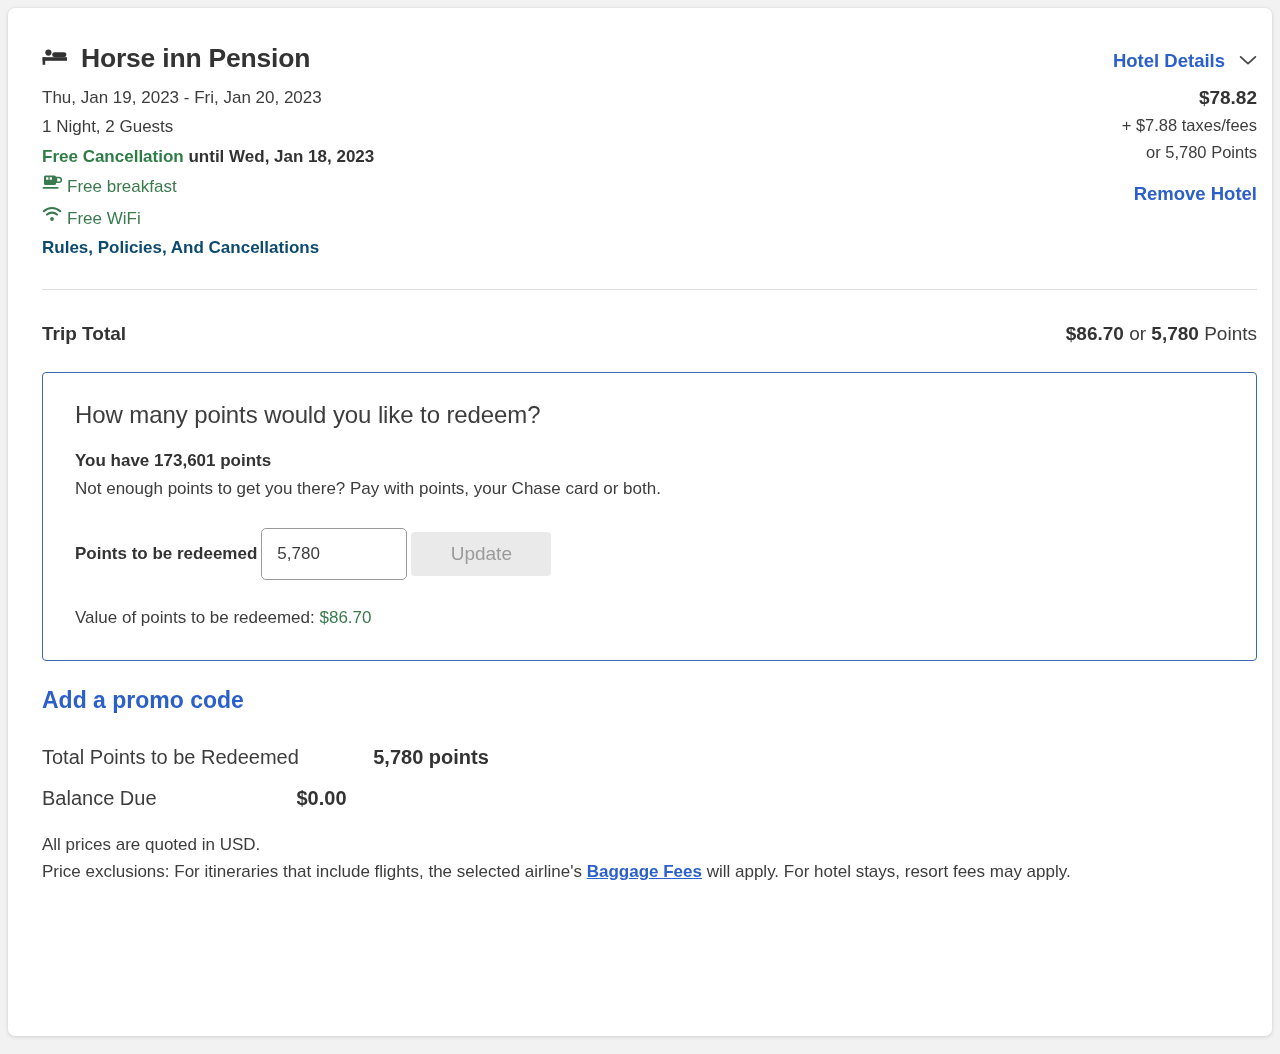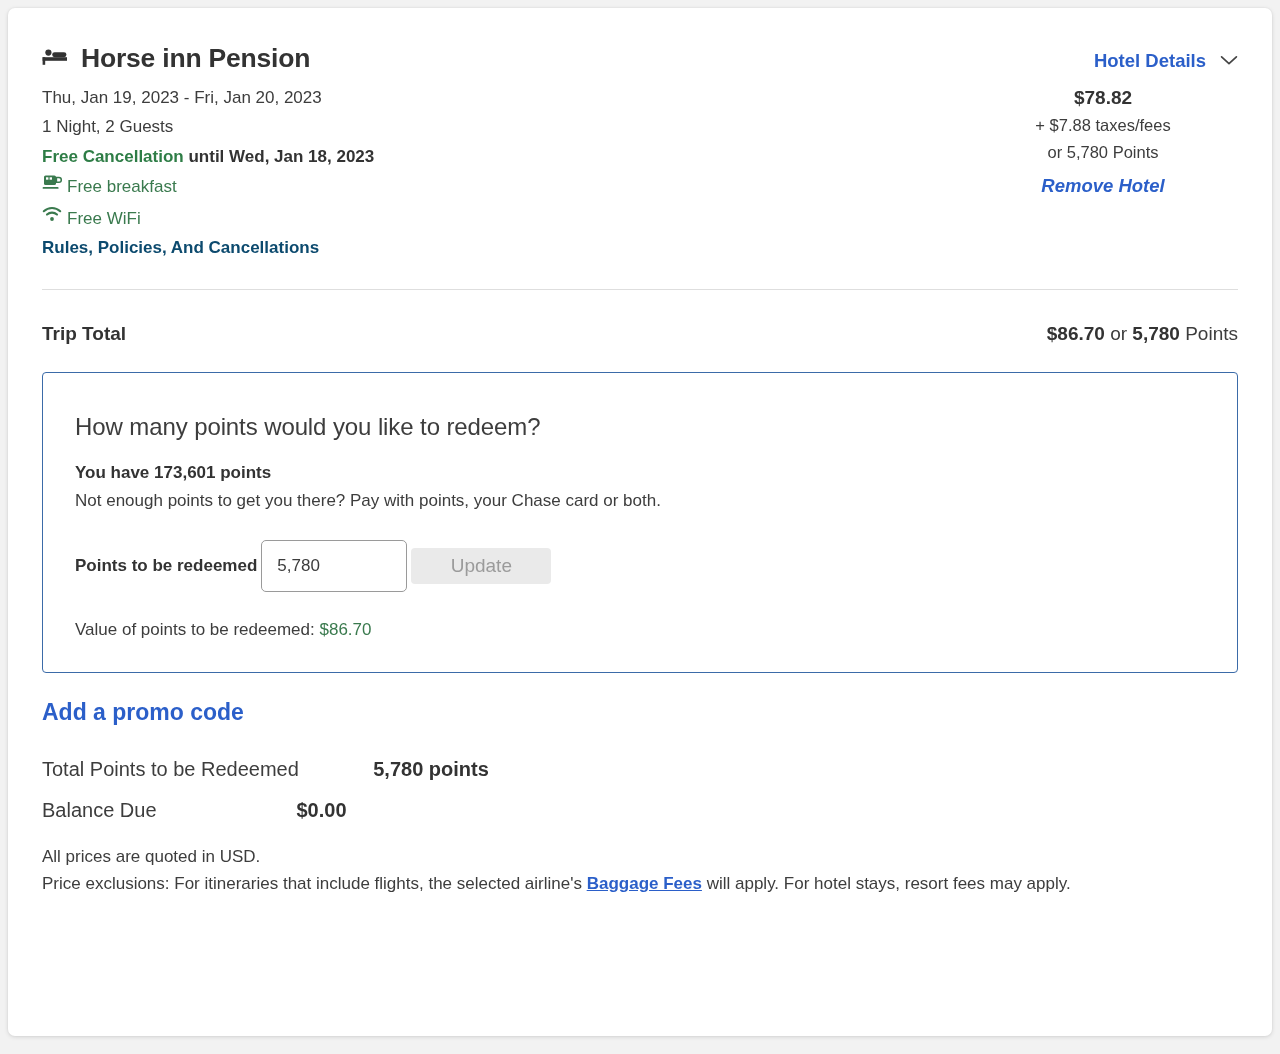--- a/index.html
+++ b/index.html
@@ -20,21 +20,21 @@
     width: 1264px;
     height: 1028px;
     background: #ffffff;
     border-radius: 7px;
     box-shadow: 0 1px 4px rgba(0,0,0,0.13), 0 0 0 1px rgba(0,0,0,0.015);
     box-sizing: border-box;
     padding: 0;
   }
   .inner {
     position: relative;
-    padding: 36px 34px 0 34px;
+    padding: 36px 15px 0 34px;
   }
 
   
   .hotel-head {
     display: flex;
     justify-content: space-between;
     align-items: flex-start;
   }
   .hotel-left { padding-top: 0; }
   .hotel-title {
@@ -72,21 +72,21 @@
     display: inline-block;
     margin-top: 3px;
     color: #0c4a6e;
     font-weight: bold;
     font-size: 17px;
     text-decoration: none;
     cursor: pointer;
   }
 
   .hotel-right {
-    text-align: center;
+    text-align: right;
     padding-top: 6px;
     min-width: 270px;
   }
   .details-row {
     display: flex;
     align-items: center;
     justify-content: flex-end;
     gap: 14px;
     margin-bottom: 12px;
     cursor: pointer;
@@ -103,27 +103,26 @@
     color: #333333;
     line-height: 1.45;
   }
   .price-sub {
     font-size: 16.5px;
     color: #3d3d3d;
     line-height: 1.65;
   }
   .remove-link {
     display: inline-block;
-    margin-top: 9px;
+    margin-top: 17px;
     color: #2b5fc9;
     font-weight: bold;
     font-size: 18.5px;
     text-decoration: none;
     cursor: pointer;
-    font-style: italic;
   }
 
   
   .divider {
     border: 0;
     border-top: 1px solid #dedede;
     margin: 31px 0 0 0;
   }
   .trip-total {
     display: flex;
@@ -145,21 +144,21 @@
   
   .redeem-panel {
     margin-top: 27px;
     border: 1px solid #3b6ba8;
     border-radius: 4px;
     padding: 28px 32px 32px 32px;
   }
   .redeem-title {
     font-size: 24px;
     color: #3d3d3d;
-    margin: 12px 0 18px 0;
+    margin: 0 0 18px 0;
     font-weight: normal;
     letter-spacing: -0.1px;
   }
   .have-points {
     font-size: 17px;
     font-weight: bold;
     color: #333333;
     line-height: 1.6;
   }
   .redeem-sub {
@@ -186,21 +185,21 @@
     border-radius: 5px;
     font-size: 17px;
     color: #3d3d3d;
     padding: 0 15px;
     font-family: "Liberation Sans", sans-serif;
     background: #fff;
     outline: none;
   }
   .update-btn {
     width: 140px;
-    height: 36px;
+    height: 44px;
     border: none;
     border-radius: 4px;
     background: #eaeaea;
     color: #9b9b9b;
     font-size: 19px;
     font-family: "Liberation Sans", sans-serif;
     cursor: default;
   }
   .value-line {
     font-size: 17px;

